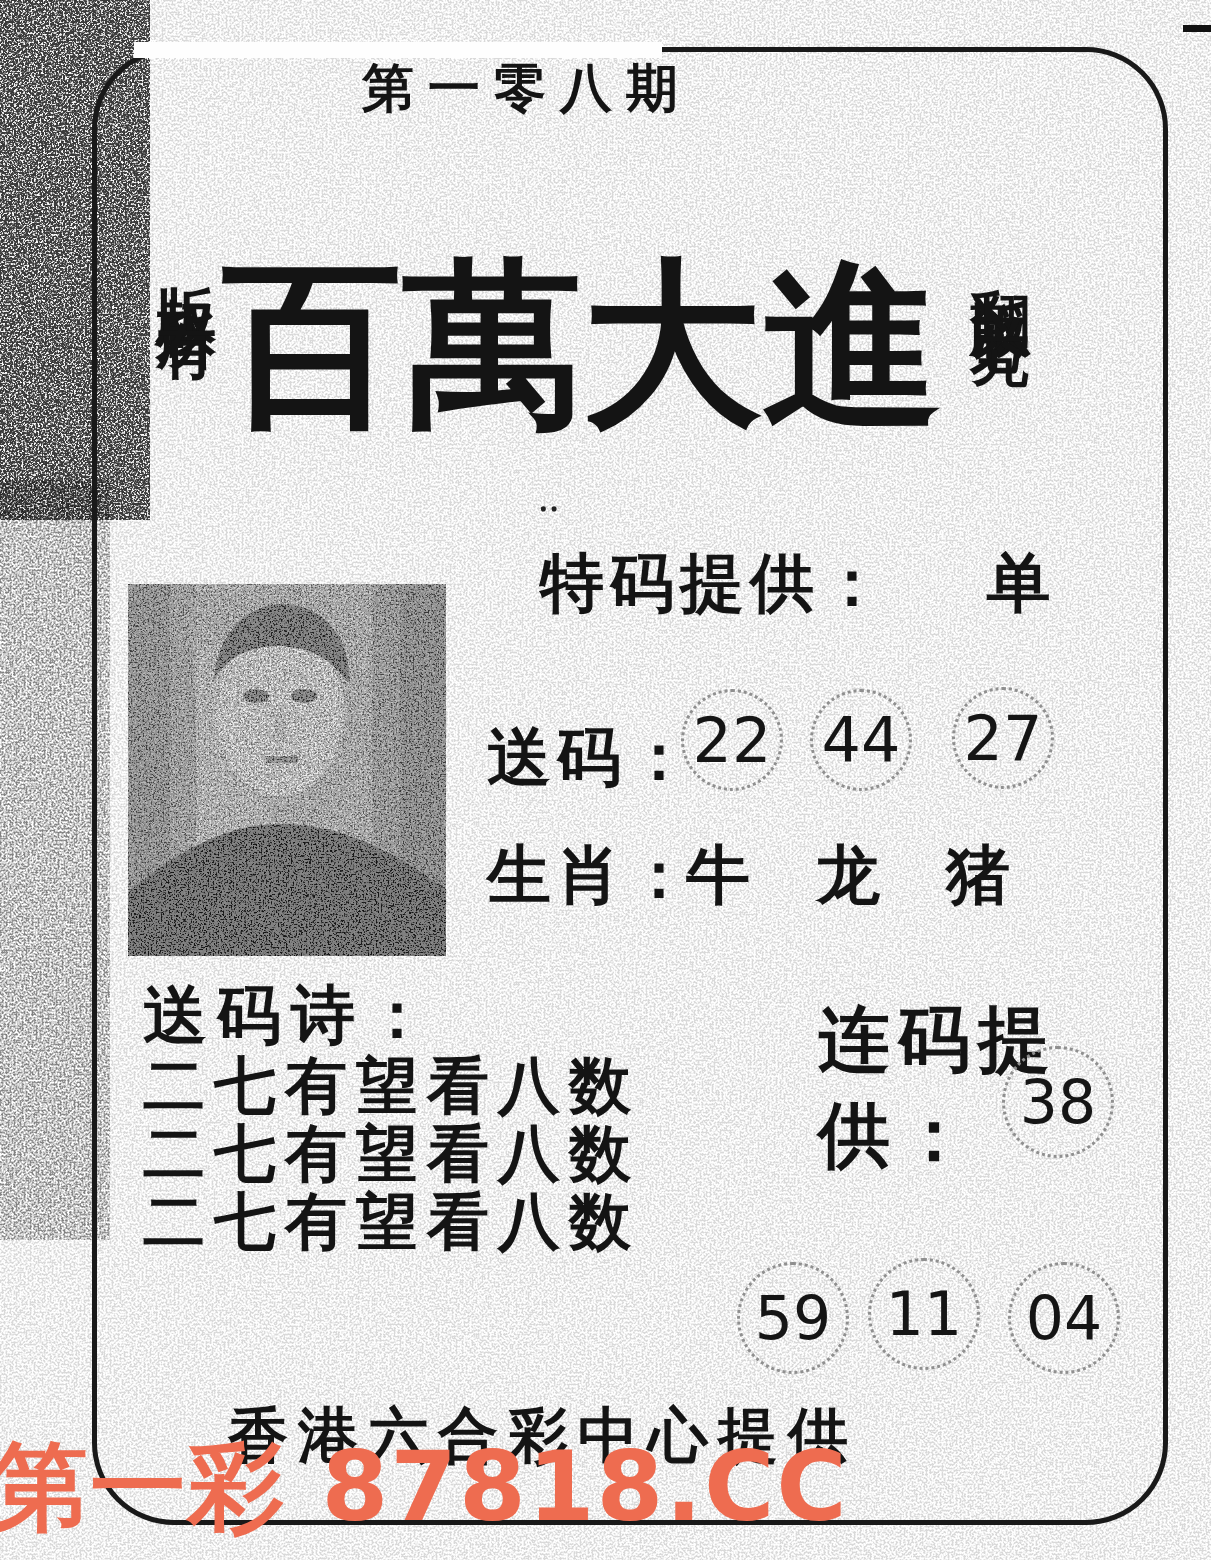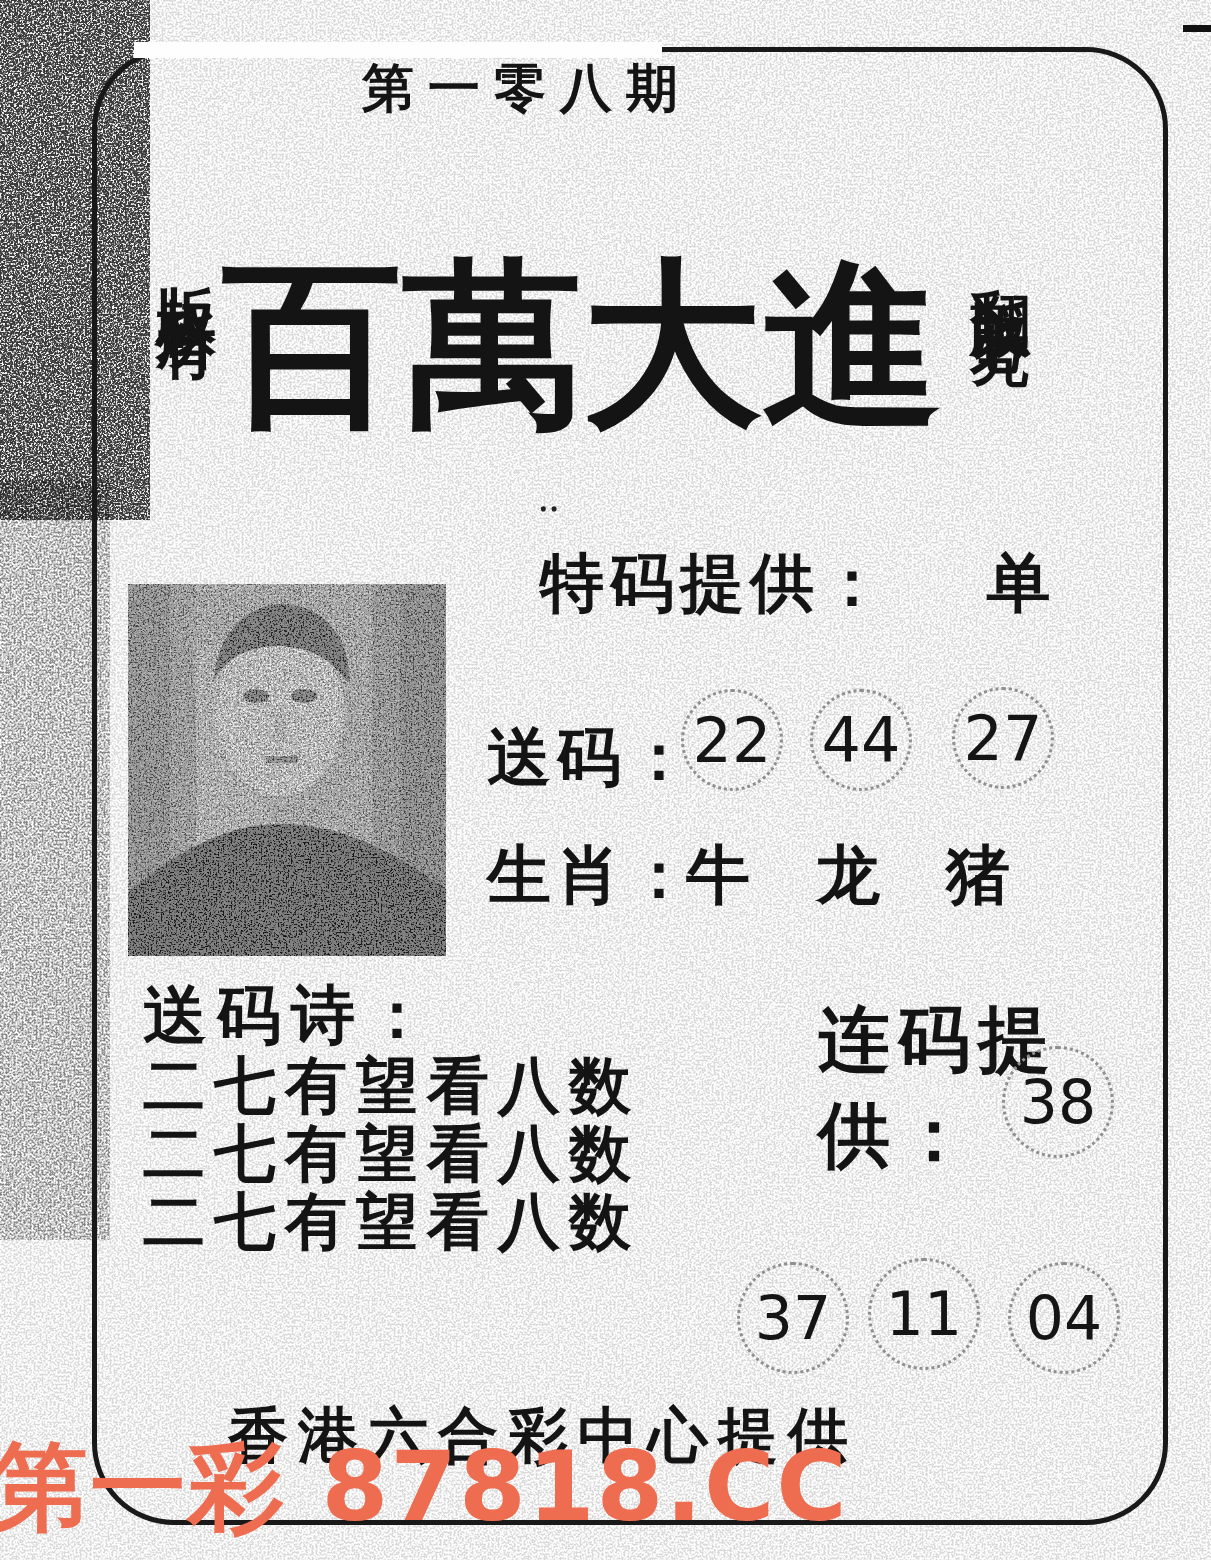--- a/index.html
+++ b/index.html
@@ -145,21 +145,21 @@
     <span>猪</span>
   </div>
 
   <div class="abs poem-label cjk">送码诗：</div>
   <div class="abs poem-line cjk" style="top:1044px;">二七有望看八数</div>
   <div class="abs poem-line cjk" style="top:1112px;">二七有望看八数</div>
   <div class="abs poem-line cjk" style="top:1180px;">二七有望看八数</div>
 
   <div class="abs linked-label cjk">连码提供：</div>
   <div class="ring ring-lg" style="left:1002px; top:1046px;">38</div>
-  <div class="ring ring-lg" style="left:737px; top:1262px;">37</div>
+  <div class="ring ring-lg" style="left:737px; top:1262px;">59</div>
   <div class="ring ring-lg" style="left:868px; top:1258px;">11</div>
   <div class="ring ring-lg" style="left:1008px; top:1262px;">04</div>
 
   <div class="abs footer-line cjk">香港六合彩中心提供</div>
 
   <div class="abs watermark" style="color: rgb(238, 108, 80);">第一彩 87818.CC</div>
 
 </div>
 
 </body></html>

